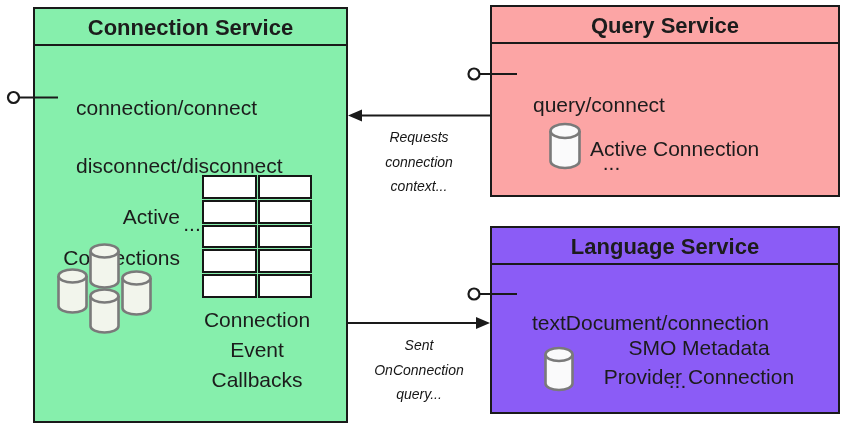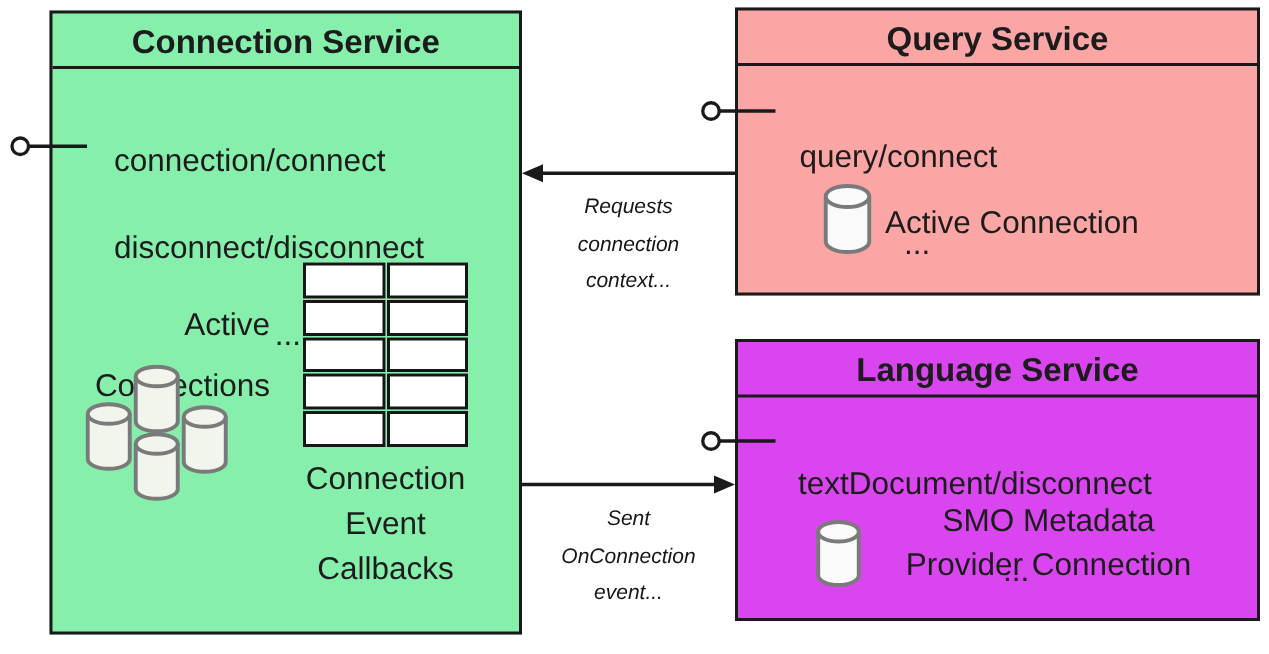--- a/index.html
+++ b/index.html
@@ -7,21 +7,21 @@
     position:relative;width:846px;height:436px;background:#ffffff;
     font-family:"Liberation Sans","DejaVu Sans",sans-serif;color:#1c1c1c;overflow:hidden;
   }
   .box{position:absolute;border:2px solid #1a1a1a;box-sizing:border-box;}
   .box-header{
     border-bottom:2px solid #1a1a1a;text-align:center;font-weight:bold;
     font-size:22px;line-height:37px;height:37px;box-sizing:border-box;
   }
   .conn-box{left:33px;top:7px;width:315px;height:416px;background:#86efac;}
   .query-box{left:490px;top:5px;width:350px;height:192px;background:#fca5a5;}
-  .lang-box{left:490px;top:226px;width:350px;height:188px;background:#d946ef;}
+  .lang-box{left:490px;top:226px;width:350px;height:188px;background:#8b5cf6;}
 
   .txt{position:absolute;font-size:21px;line-height:29px;white-space:pre-line;}
 
   .methods-conn{left:76px;top:64px;width:232px;}
   .methods-conn .more{text-align:center;}
   .active-label{left:40px;top:196px;width:140px;text-align:right;line-height:41px;}
   .cluster-icon{position:absolute;left:56px;top:243px;}
   .callback-table{
     position:absolute;left:202px;top:175px;width:110px;height:123px;
     display:grid;grid-template-columns:1fr 1fr;grid-template-rows:repeat(5,1fr);gap:1px;
@@ -103,36 +103,36 @@
   <svg class="cyl-query" width="34" height="48" viewBox="0 0 34 48">
     <path d="M2.5 9 V39 A14.5 7 0 0 0 31.5 39 V9" fill="#fafafb" stroke="#7a7a7a" stroke-width="2.6"></path>
     <ellipse cx="17" cy="9" rx="14.5" ry="7" fill="#fafafb" stroke="#7a7a7a" stroke-width="2.6"></ellipse>
   </svg>
   <div class="txt cache-label">Active Connection</div>
 
   <div class="box lang-box">
     <div class="box-header">Language Service</div>
   </div>
   <div class="txt methods-lang">
-    <div>textDocument/disconnect</div>
+    <div>textDocument/connection</div>
     <div class="more">...</div>
   </div>
   <svg class="cyl-lang" width="32" height="46" viewBox="0 0 32 46">
     <path d="M2.5 8.5 V37.5 A13.5 6.5 0 0 0 29.5 37.5 V8.5" fill="#fafafb" stroke="#7a7a7a" stroke-width="2.6"></path>
     <ellipse cx="16" cy="8.5" rx="13.5" ry="6.5" fill="#fafafb" stroke="#7a7a7a" stroke-width="2.6"></ellipse>
   </svg>
   <div class="txt smo-label">SMO Metadata
 Provider Connection</div>
 
   <div class="arrow-label requests-label">Requests
 connection
 context...</div>
   <div class="arrow-label sent-label">Sent
 OnConnection
-event...</div>
+query...</div>
 
   <svg class="overlay" width="846" height="436" viewBox="0 0 846 436">
 
     <g>
       <line x1="19" y1="97.5" x2="58" y2="97.5" stroke="#1a1a1a" stroke-width="2.2"></line>
       <circle cx="13.5" cy="97.5" r="5.5" fill="#ffffff" stroke="#1a1a1a" stroke-width="2.2"></circle>
     </g>
 
     <g>
       <line x1="479" y1="74" x2="517" y2="74" stroke="#1a1a1a" stroke-width="2.2"></line>

